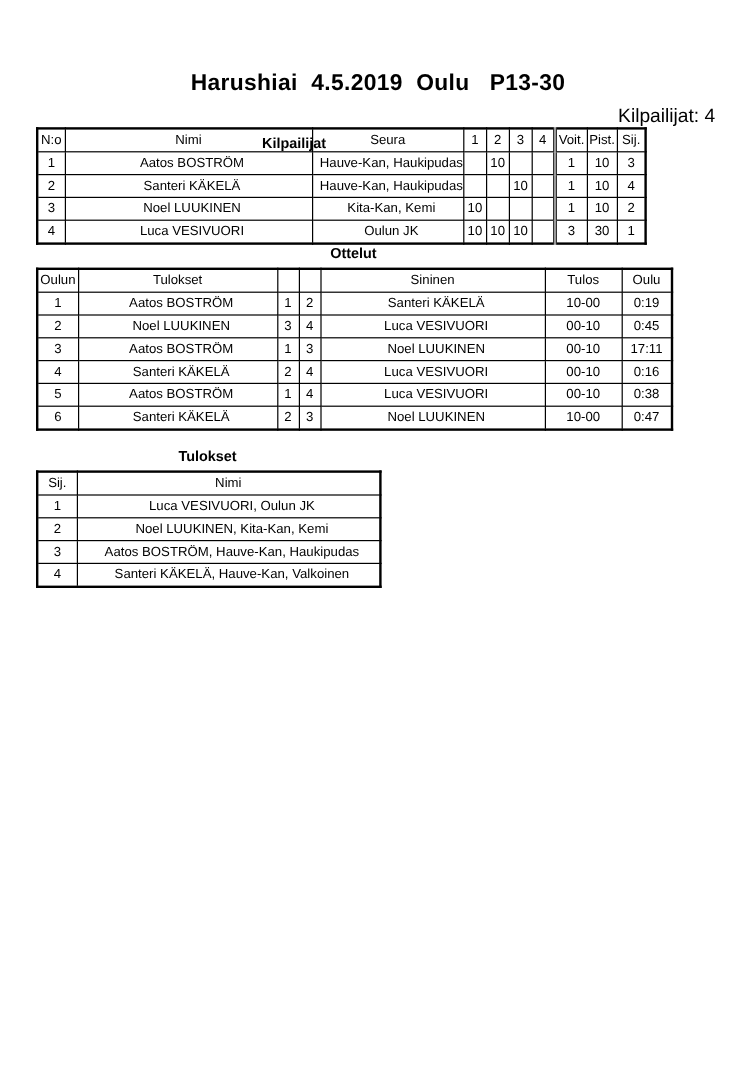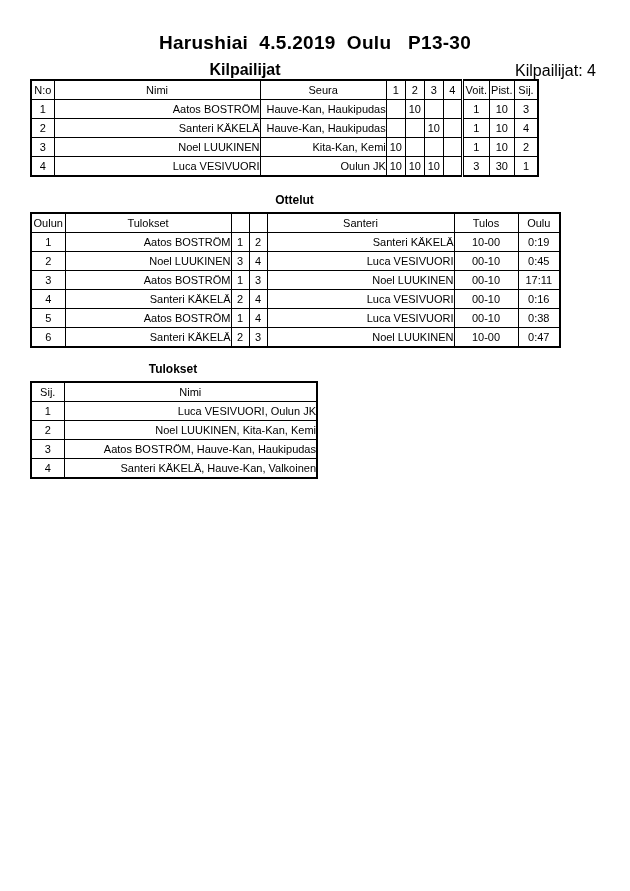--- a/index.html
+++ b/index.html
@@ -6,56 +6,56 @@
   body {
     width: 630px;
     height: 891px;
     background: #ffffff;
     color: #000000;
     font-family: "Liberation Sans", sans-serif;
     position: relative;
     overflow: hidden;
   }
   .page-title {
-    padding-top: 32px;
+    padding-top: 59px;
     text-align: center;
     font-size: 19px;
     font-weight: bold;
     white-space: pre;
     letter-spacing: 0.3px;
   }
   .subheader { position: relative; height: 15px; margin-top: 7px; }
   .sub-kilpailijat {
     position: absolute; left: 245px; transform: translateX(-50%);
-    font-size: 16px; font-weight: bold; white-space: nowrap;
+    font-size: 12px; font-weight: bold; white-space: nowrap; margin-top: 24px;
   }
   .sub-count { position: absolute; right: 34px; top: 1px; font-size: 16px; white-space: nowrap; }
 
   table {
     border-collapse: collapse;
     table-layout: fixed;
     margin-left: 30px;
     border: 2px solid #000;
   }
   td, th {
     border: 1px solid #000;
     height: 18px;
     font-size: 11px;
     padding: 0;
     overflow: hidden;
     white-space: nowrap;
     vertical-align: middle;
   }
   th { font-weight: normal; text-align: center; }
   td { text-align: center; }
-  .al { text-align: right; padding-left: 6px; }
+  .al { text-align: center; padding-left: 6px; }
   .dleft { border-left: 3px double #000; }
 
   .section-label { font-size: 12px; font-weight: bold; text-align: center; }
-  .label-ottelut  { width: 529px; margin: 16px 0 5px 30px; }
+  .label-ottelut  { width: 529px; margin: 0 0 5px 30px; }
   .label-tulokset { width: 286px; margin: 14px 0 5px 30px; }
   #t-kilpailijat { margin-top: 3px; }
 </style>
 </head>
 <body>
 
 <div class="page-title">Harushiai  4.5.2019  Oulu   P13-30</div>
 
 <div class="subheader">
   <span class="sub-kilpailijat">Kilpailijat</span>
@@ -150,21 +150,21 @@
     <col style="width:187px">
       <col style="width:64px">
       <col style="width:42px">
   </colgroup>
   <tbody>
       <tr>
     <th>Oulun</th>
     <th>Tulokset</th>
     <th></th>
     <th></th>
-    <th>Santeri</th>
+    <th>Sininen</th>
     <th>Tulos</th>
     <th>Oulu</th>
   </tr>
   <tr>
     <td>1</td>
     <td class="al">Aatos BOSTRÖM</td>
     <td>1</td>
     <td>2</td>
     <td class="al">Santeri KÄKELÄ</td>
     <td>10-00</td>

